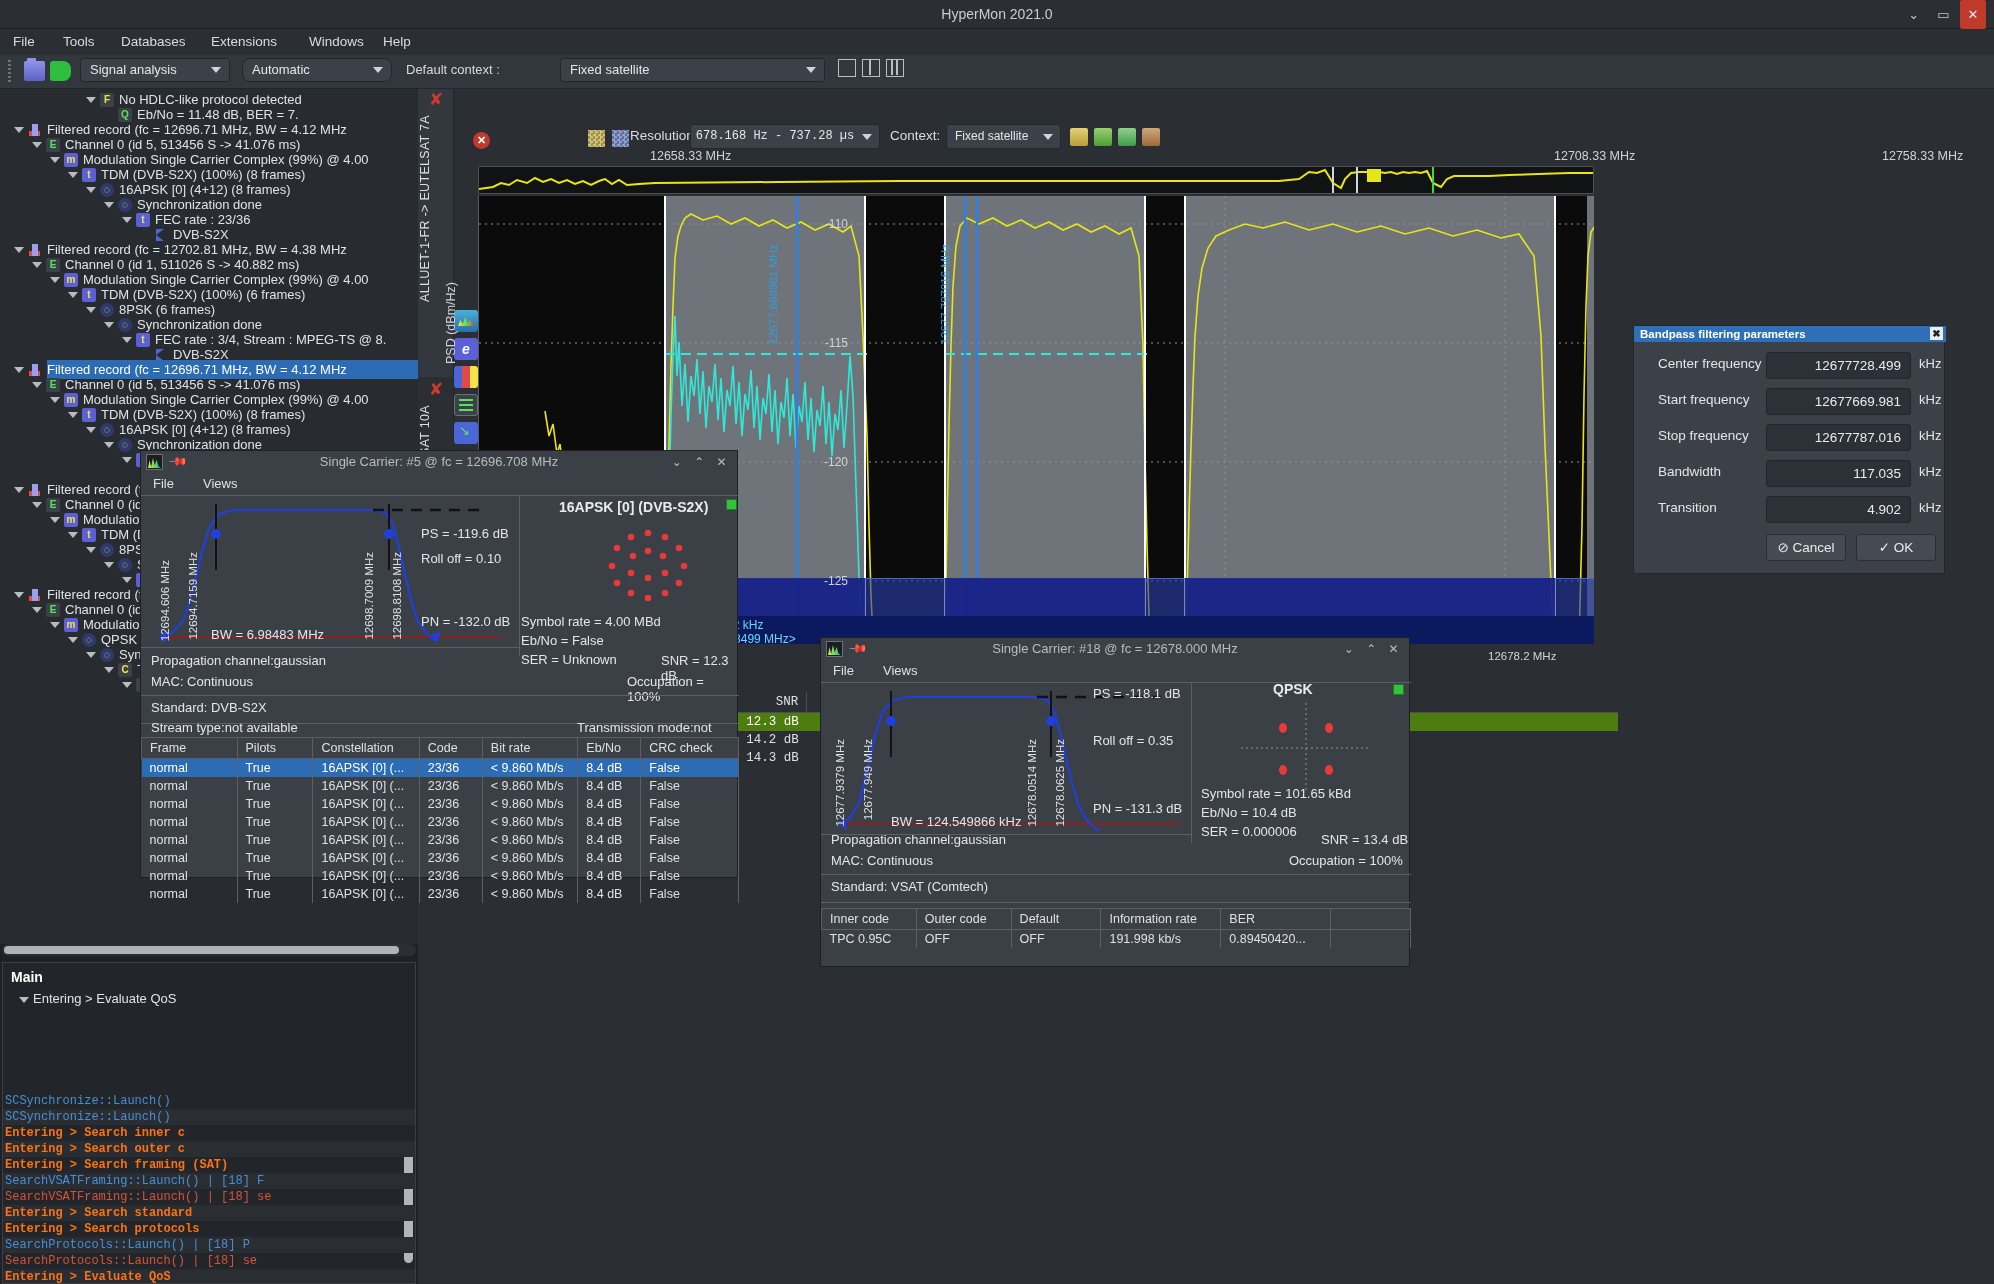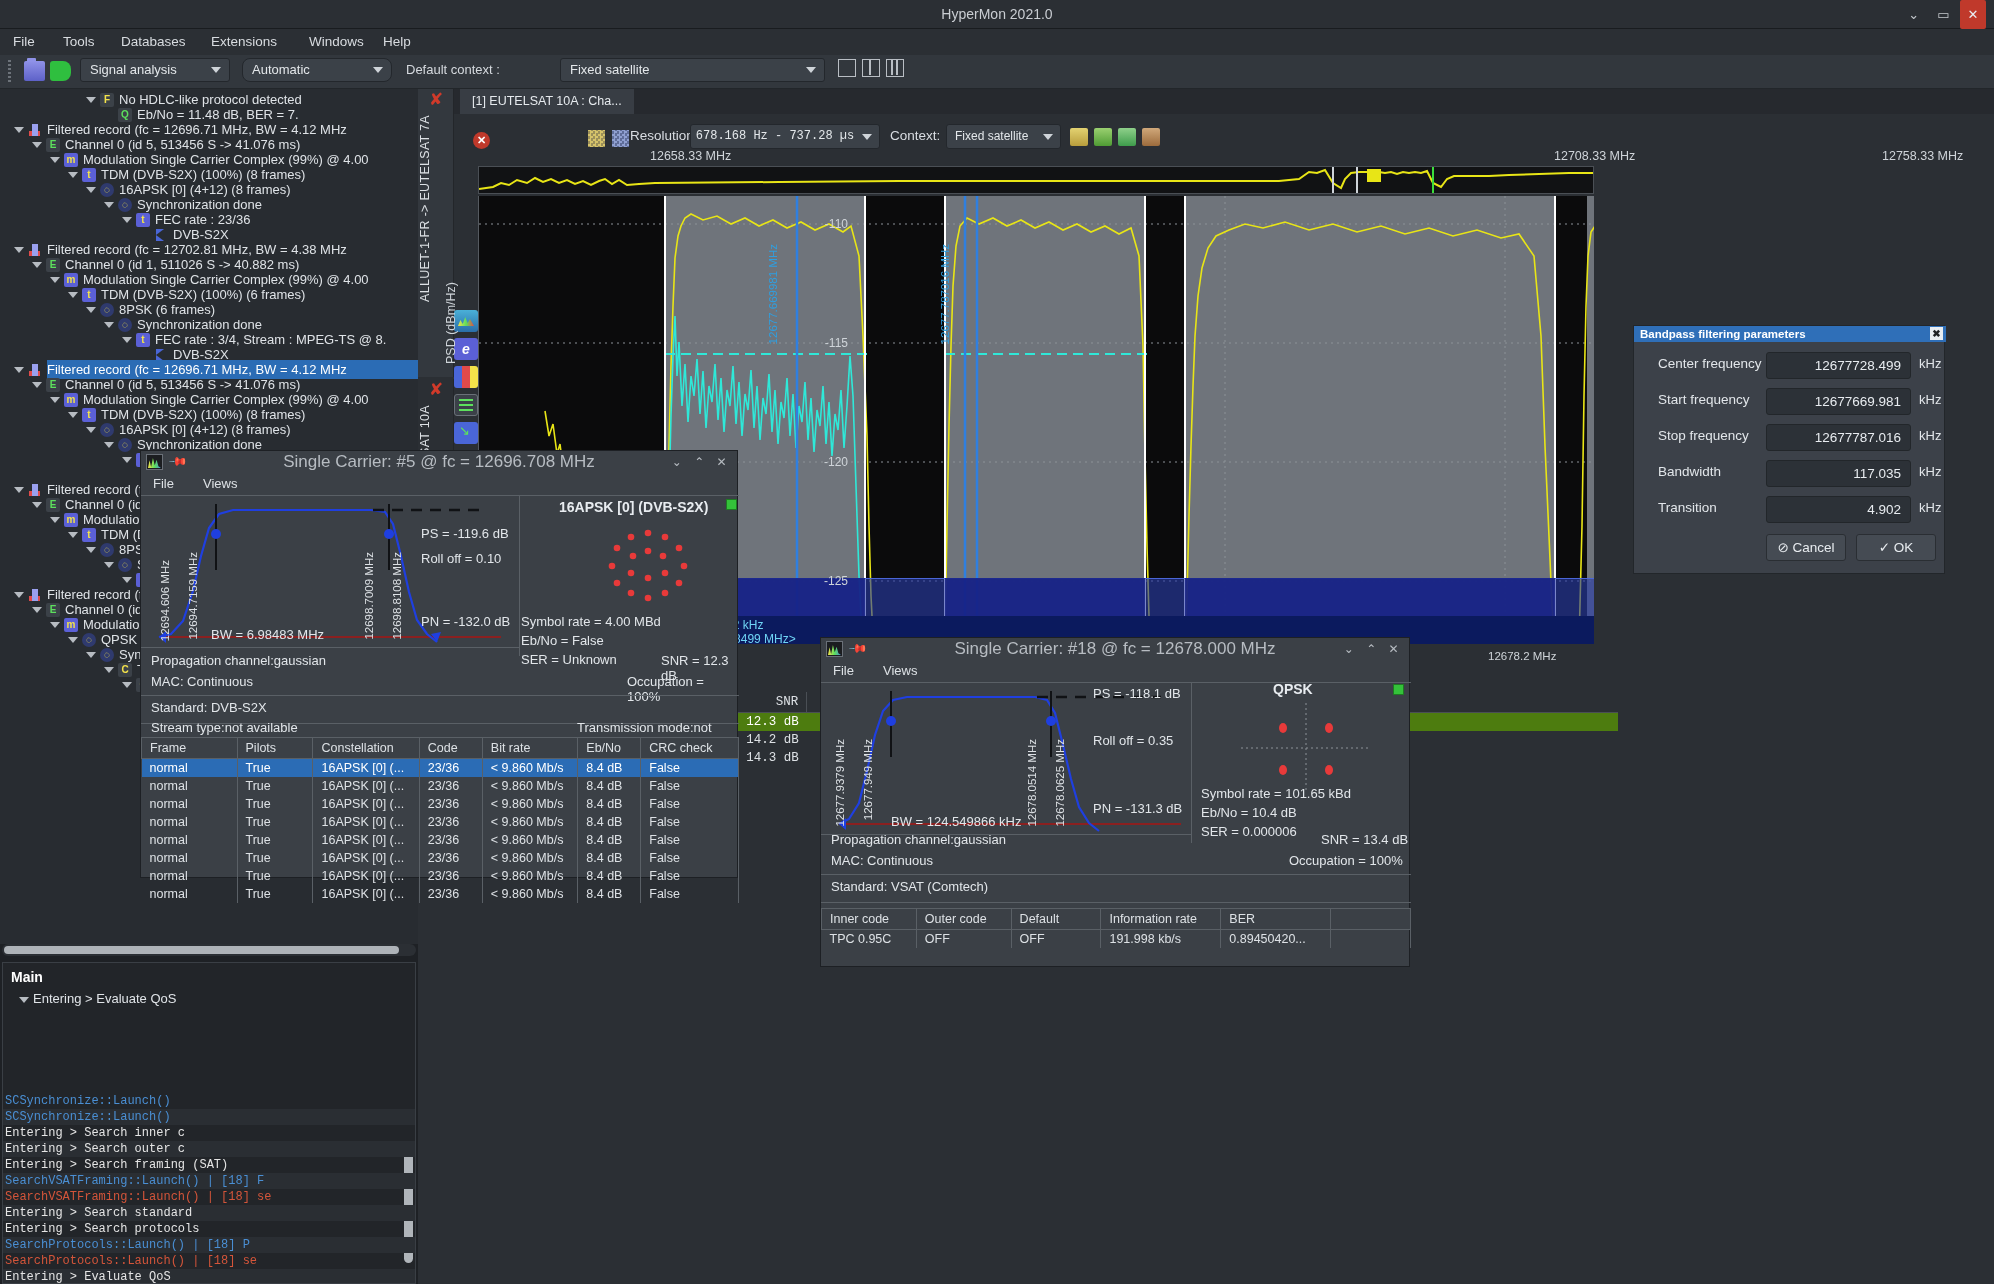--- a/index.html
+++ b/index.html
@@ -103,21 +103,21 @@
     font-size:14px; color:#ffffff; }
   #logpanel .lentry{ position:absolute; left:16px; top:28px; font-size:13px;
     color:#e0e4e8; }
   #logpanel .lentry .tri{ border-top-color:#b7bcc2; }
   .logline{ position:absolute; left:0; width:414px; height:16px; line-height:16px;
     font-family:"Liberation Mono", monospace; font-size:12px; white-space:nowrap;
     padding-left:2px; }
   .logline.alt{ background:#2a2e33; }
   .logline.blue{ color:#4a8fd4; }
   .logline.red{ color:#d4553a; }
-  .logline.white{ color:#e5e5e5; }
+  .logline.white{ color:#f97316;font-weight:bold; }
   #log-vscroll{ position:absolute; right:2px; top:180px; width:9px; height:120px;
     background:#b0b5ba; border-radius:5px; }
 
   
   #specwin{ position:absolute; left:418px; top:89px; width:1576px; height:1195px;
     background:#2b2f34; }
   
   .vtab{ position:absolute; left:0; width:36px; background:#33383e;
     border-right:1px solid #23262a; }
   .vtab .vtxt{ position:absolute; left:0; top:0; width:36px;
@@ -237,21 +237,21 @@
   .sc-tb{ position:absolute; left:0; top:0; height:22px; width:100%;
     background:#3b4046; }
   .sc-ico{ position:absolute; left:5px; top:3px; width:17px; height:16px;
     background:#1b1d20; border:1px solid #6a7078; }
   .sc-ico:after{ content:""; position:absolute; left:1px; top:2px; width:13px;height:11px;
     background:linear-gradient(90deg,#f5e24a,#5de05d,#4a8fd4);
     clip-path:polygon(0 100%,12% 30%,24% 90%,38% 10%,52% 75%,66% 25%,80% 85%,100% 100%); }
   .sc-pin{ position:absolute; left:30px; top:4px; font-size:12px; color:#9aa0a6;
     transform:rotate(45deg); }
   .sc-title{ position:absolute; left:0; top:0; width:100%; height:22px;
-    line-height:22px; text-align:center; font-size:17px; color:#b7bcc2; }
+    line-height:22px; text-align:center; font-size:13px; color:#b7bcc2; }
   .sc-ctrls{ position:absolute; right:6px; top:0; height:22px; line-height:22px;
     font-size:12px; color:#b7bcc2; }
   .sc-ctrls span{ display:inline-block; width:19px; text-align:center; }
   .sc-menu{ position:absolute; left:0; height:22px; width:100%; background:#3b4046; }
   .sc-menu .m{ position:absolute; top:0; height:22px; line-height:22px;
     font-size:13px; color:#dde1e5; }
   .sc-plot{ position:absolute; background:#3b4046; }
   .vfreq{ position:absolute; writing-mode:vertical-rl; transform:rotate(180deg);
     font-size:11.5px; color:#dde1e5; white-space:nowrap; }
   .sc-info{ position:absolute; font-size:13px; color:#e2e6ea; }
@@ -384,23 +384,20 @@
 
   <div class="vtab" id="vtab1">
     <div class="sat">✘</div>
     <div class="vtxt" style="top:26px;">ALLUET-1-FR -&gt; EUTELSAT 7A</div>
   </div>
   <div class="vtab" id="vtab2">
     <div class="sat">✘</div>
     <div class="vtxt" style="top:26px;">-1-FR -&gt; EUTELSAT 10A</div>
   </div>
 
-  <div id="tabstrip">
-    <div id="tab-eutel">[1] EUTELSAT 10A            : Cha...</div>
-  </div>
 
   <div id="specbody">
     <div id="closeX">✕</div>
     <div class="minitbico" id="mtb1"></div>
     <div class="minitbico" id="mtb2"></div>
     <div id="lbl-res">Resolution:</div>
     <div id="combo-res">
       <span>678.168 Hz - 737.28 µs</span>
       <span class="arw"></span>
     </div>

